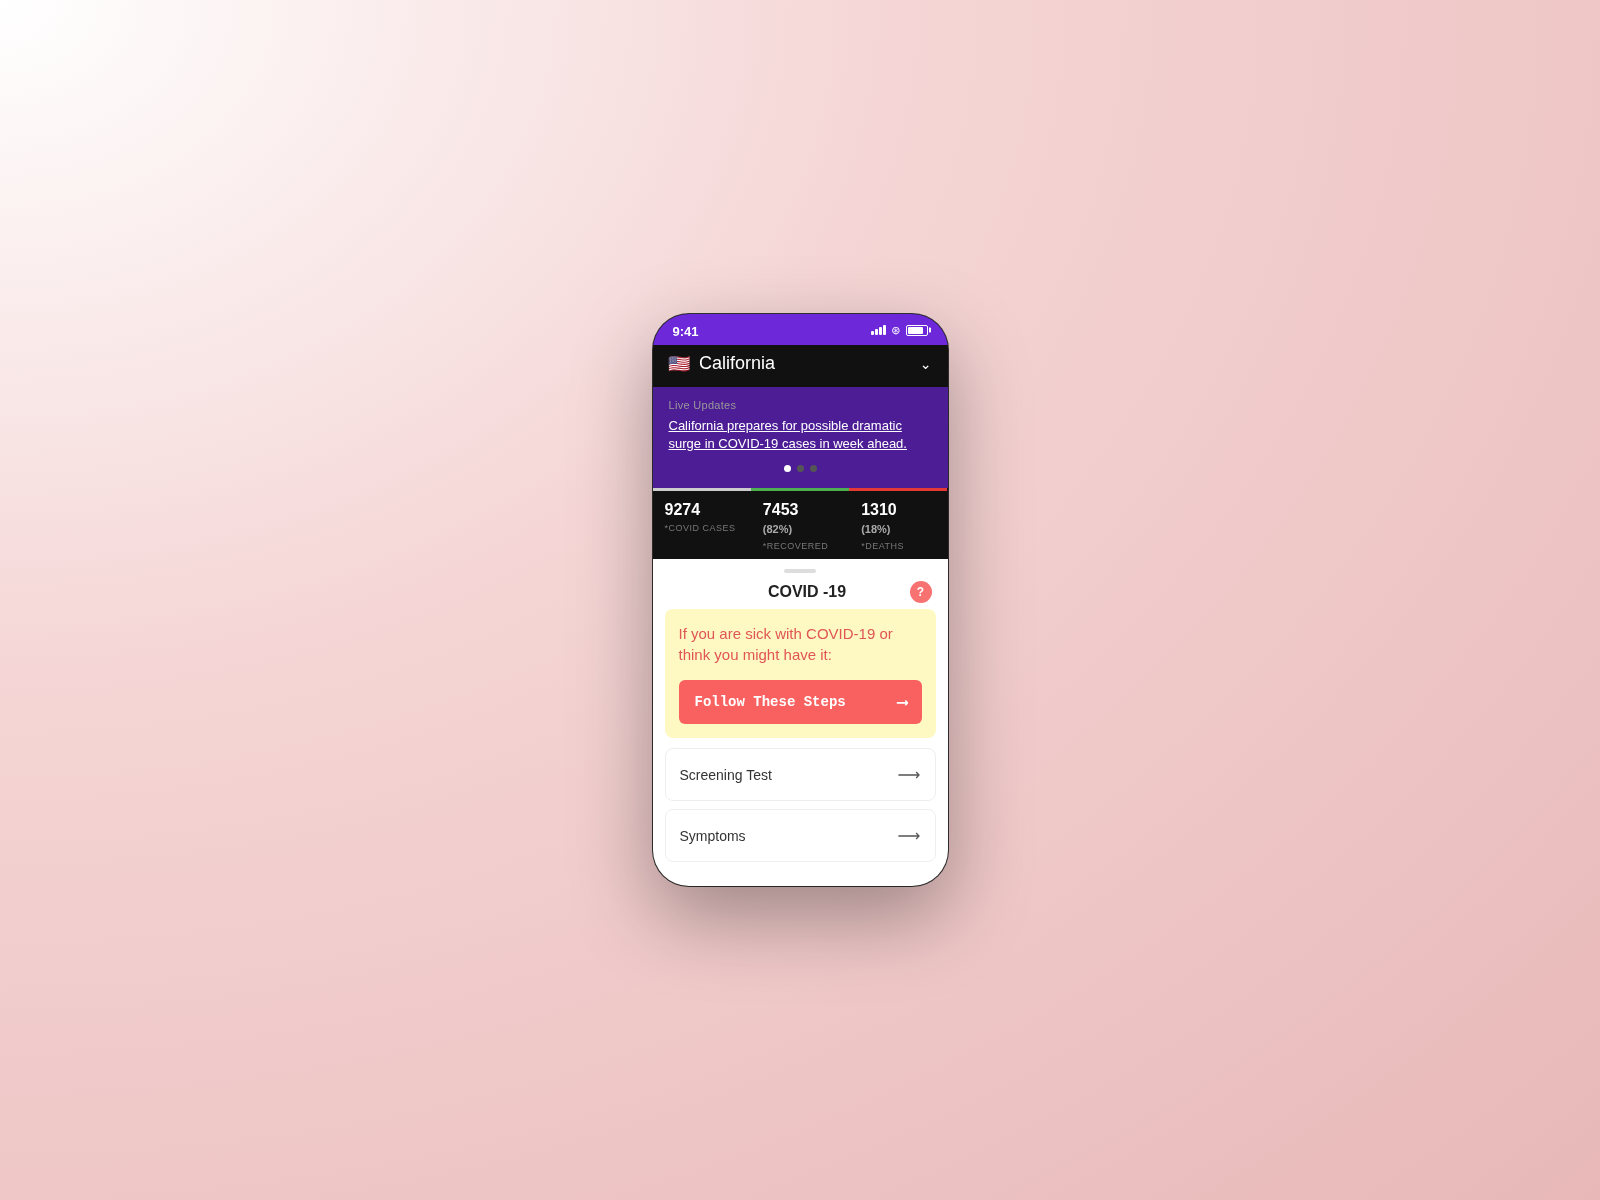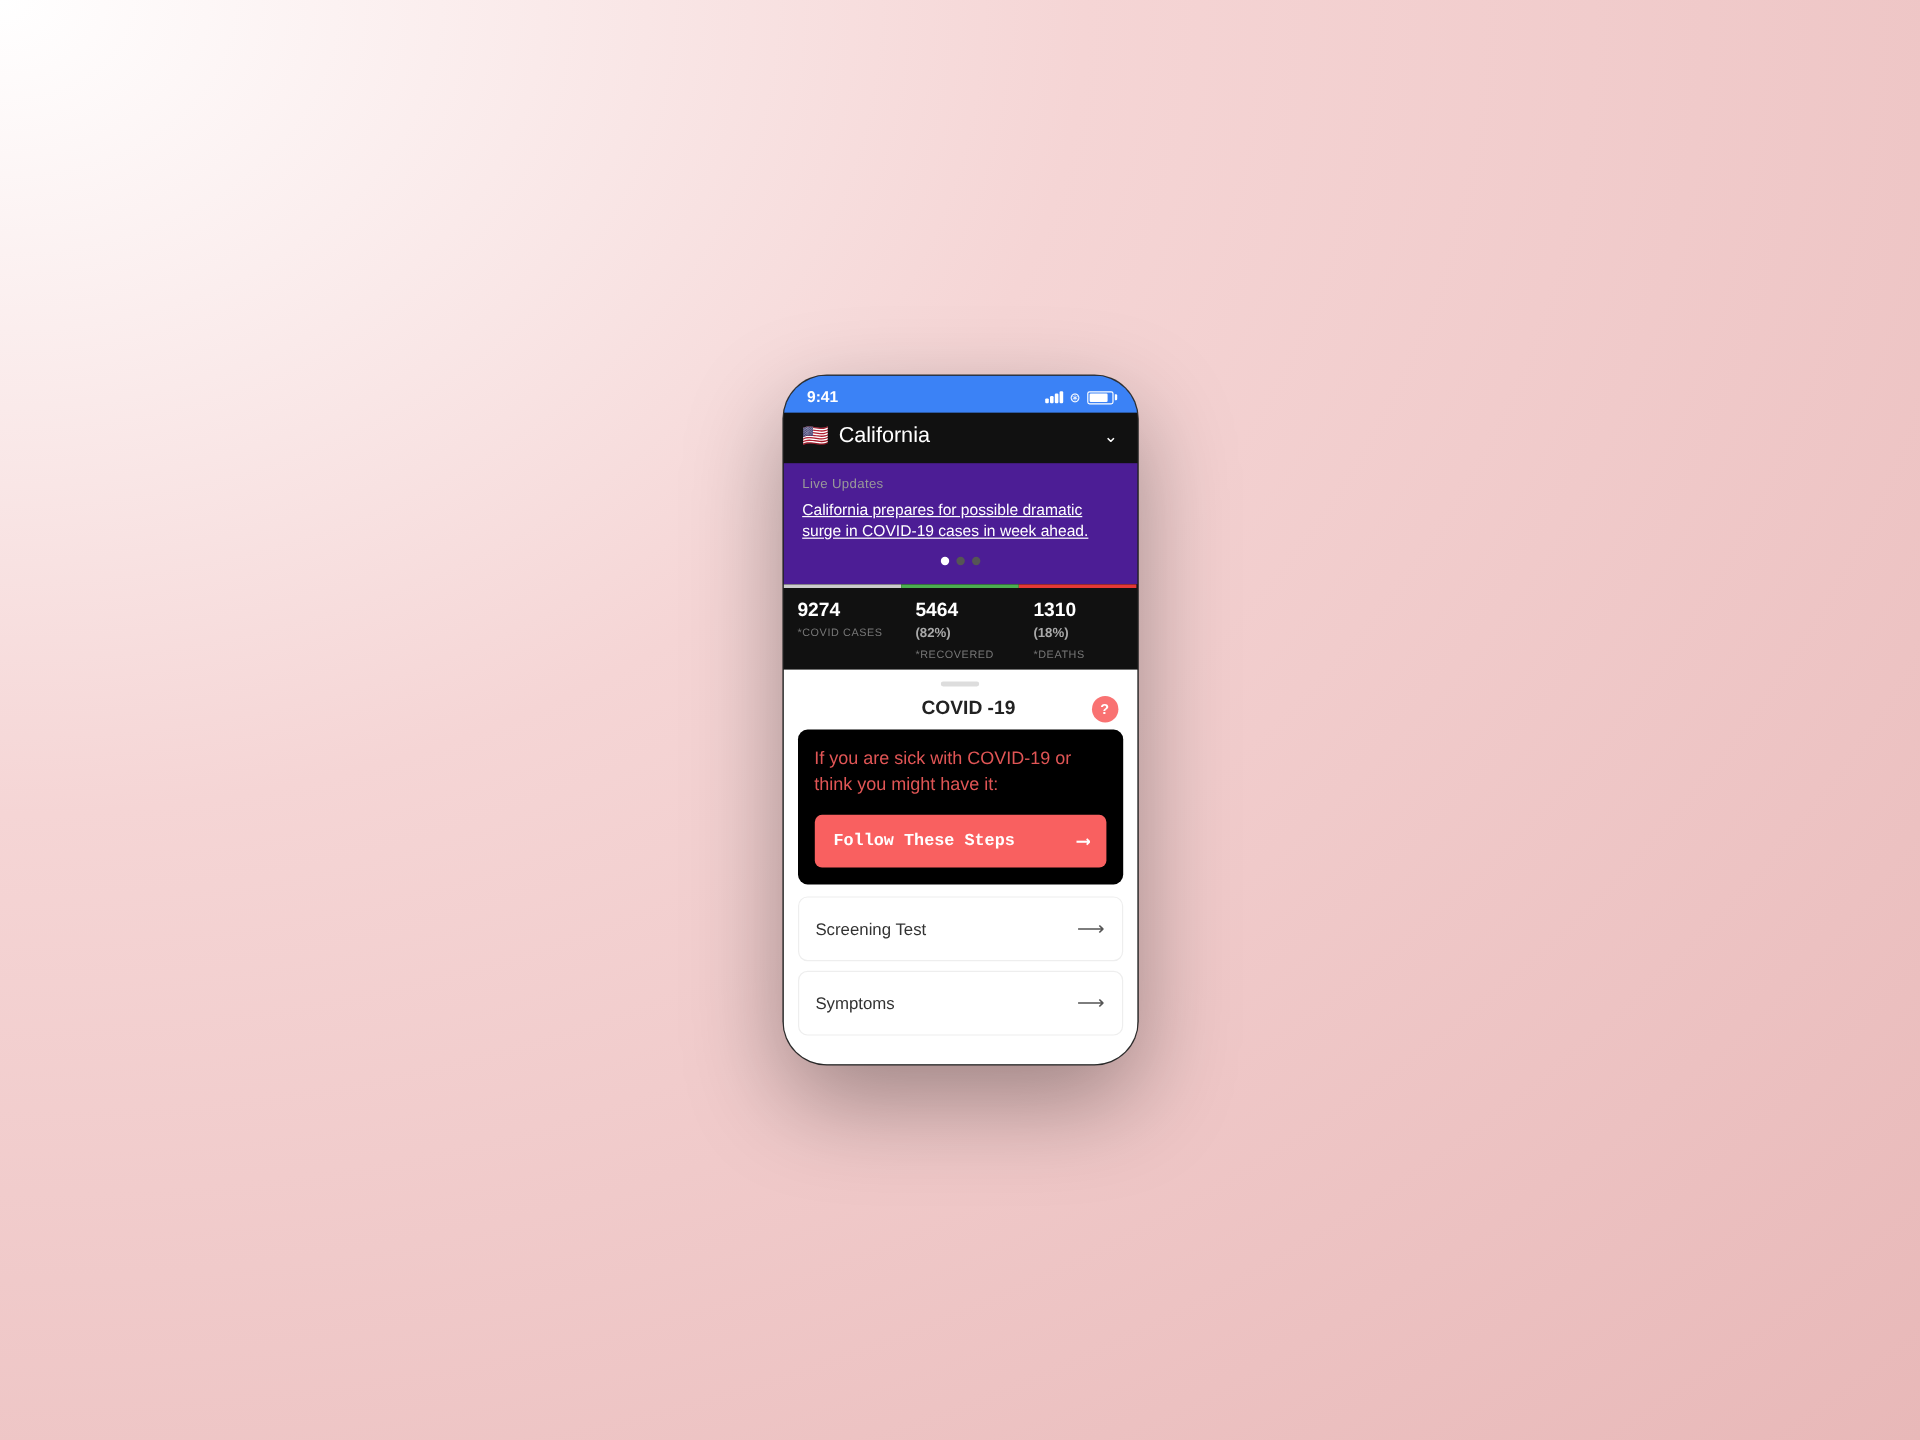--- a/index.html
+++ b/index.html
@@ -18,24 +18,24 @@
       width: 295px;
       background: #1a1a1a;
       border-radius: 36px;
       overflow: hidden;
       box-shadow: 0 30px 80px rgba(0,0,0,0.35), 0 0 0 1px #333;
       position: relative;
     }
 
     
     .status-bar {
-      background: #3b82f6;
+      background: #6d28d9;
       display: flex;
       justify-content: space-between;
-      align-items: flex-end;
+      align-items: flex-start;
       padding: 10px 20px 6px;
     }
 
     .status-time {
       color: #fff;
       font-size: 13px;
       font-weight: 600;
     }
 
     .status-icons {
@@ -248,21 +248,21 @@
       align-items: center;
       justify-content: center;
       color: #fff;
       font-size: 12px;
       font-weight: 700;
     }
 
     
     .info-card {
       margin: 0 12px 10px;
-      background: #000000;
+      background: #fef9c3;
       border-radius: 8px;
       padding: 14px 14px 14px;
     }
 
     .info-text {
       color: #e05555;
       font-size: 15px;
       font-weight: 500;
       line-height: 1.45;
       margin-bottom: 14px;
@@ -352,21 +352,21 @@
     </div>
   </div>
 
   <div class="stats-row">
     <div class="stat-item cases">
       <div class="stat-value">9274</div>
       <div class="stat-label">*COVID CASES</div>
     </div>
     <div class="stat-item recovered">
       <div class="stat-value">
-        <span>5464</span><br>
+        <span>7453</span><br>
         <span class="stat-pct">(82%)</span>
       </div>
       <div class="stat-label">*RECOVERED</div>
     </div>
     <div class="stat-item deaths">
       <div class="stat-value">
         <span>1310</span><br>
         <span class="stat-pct">(18%)</span>
       </div>
       <div class="stat-label">*DEATHS</div>

